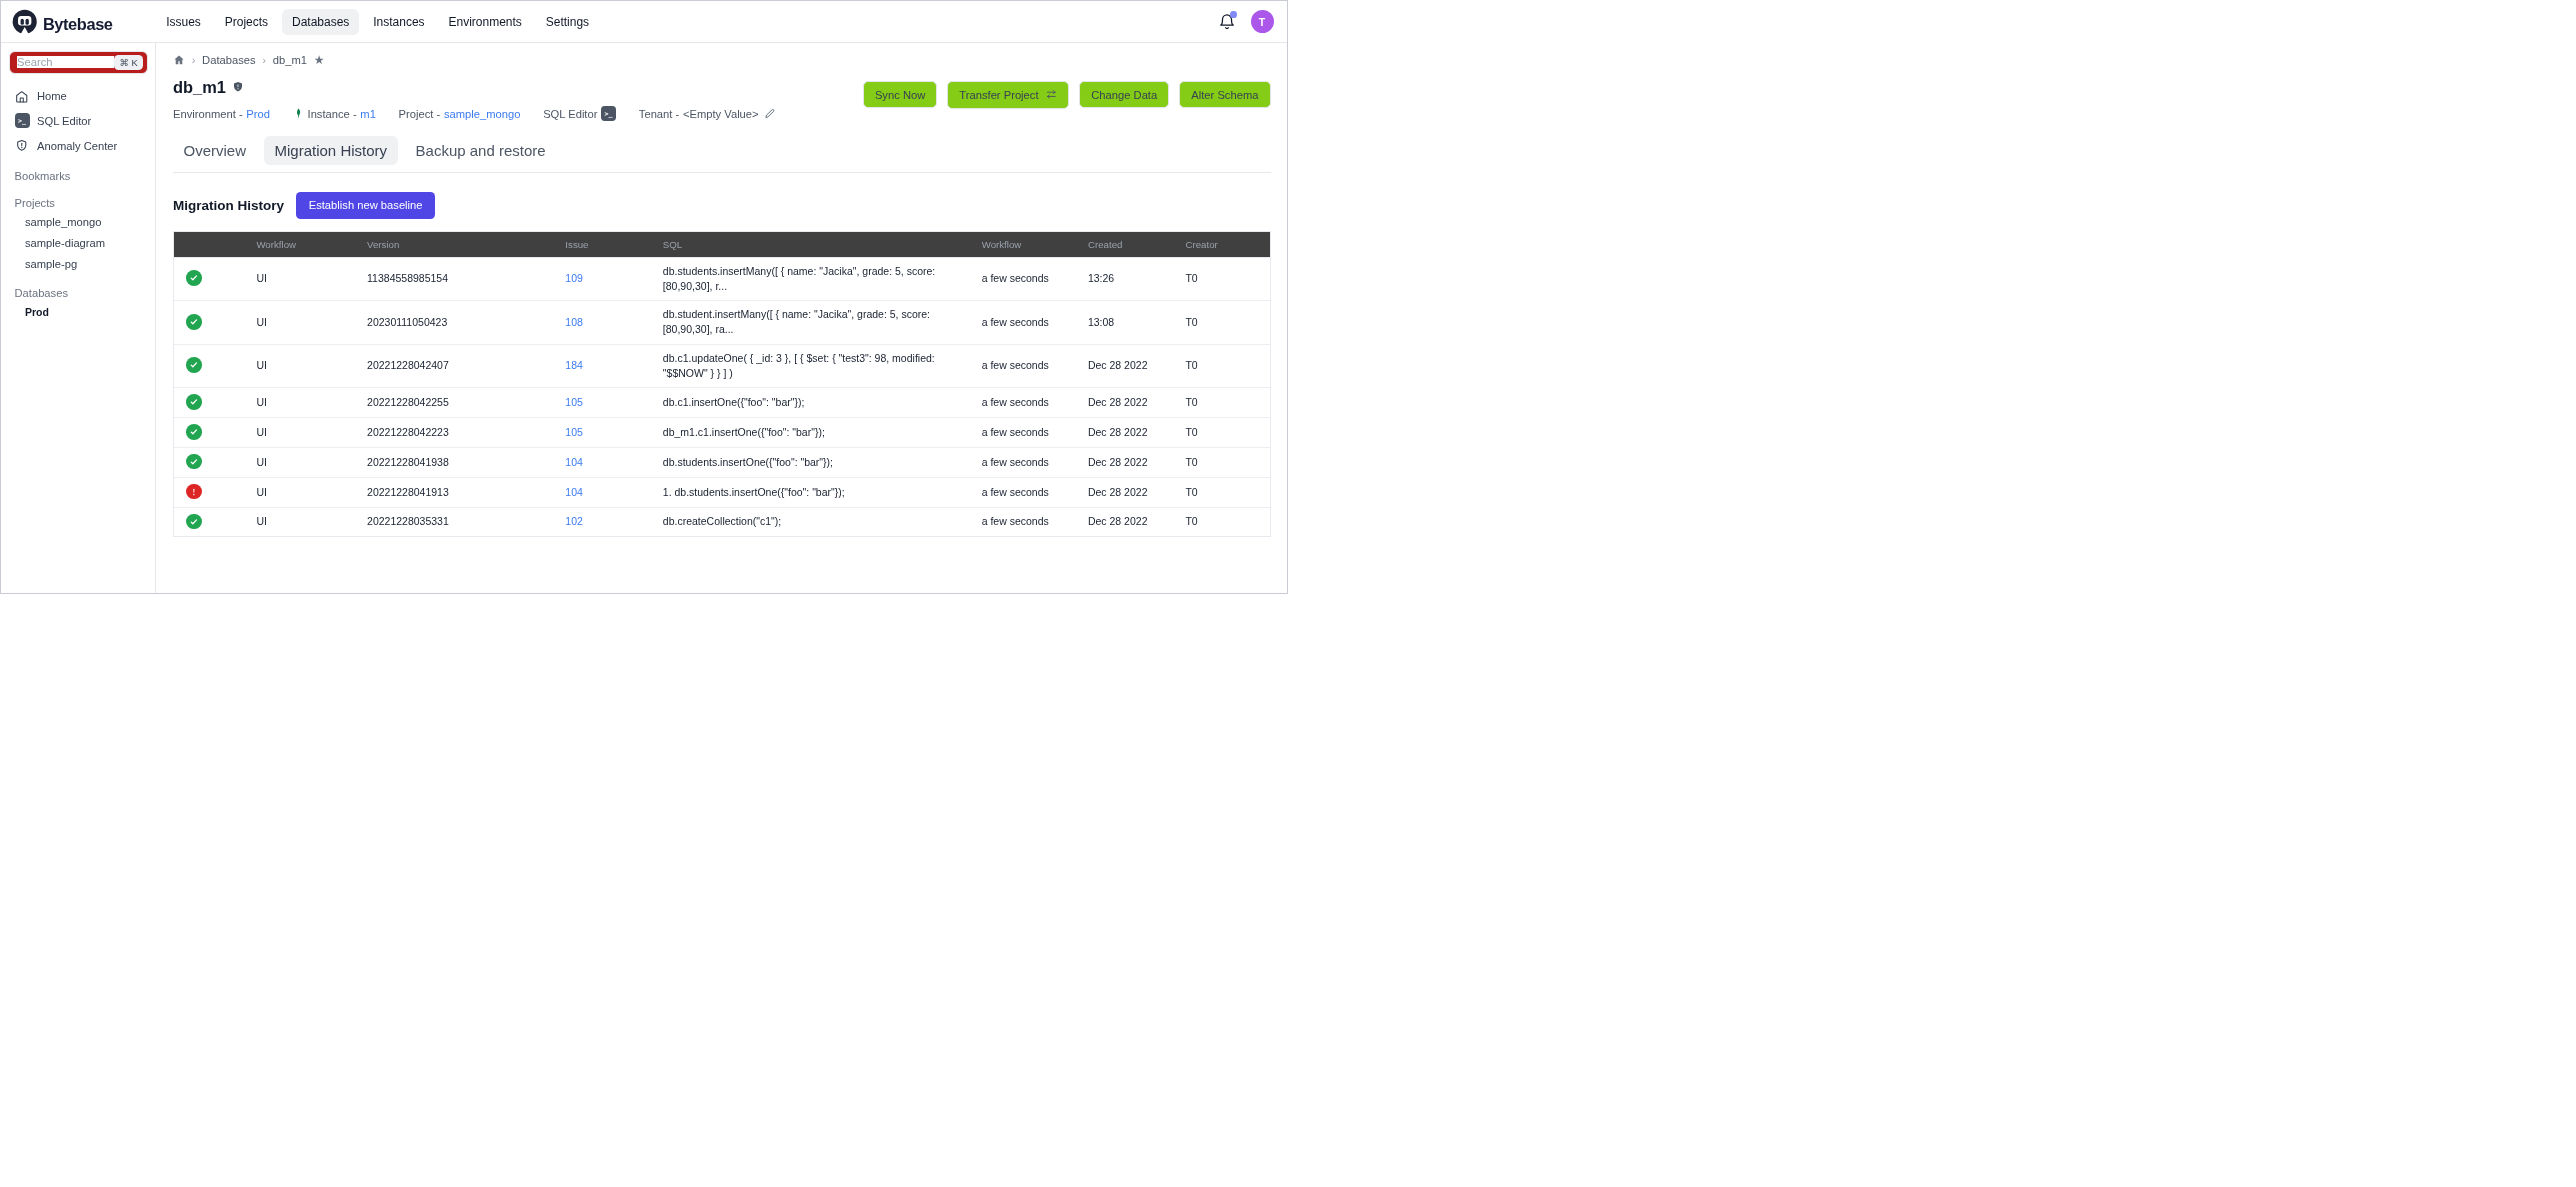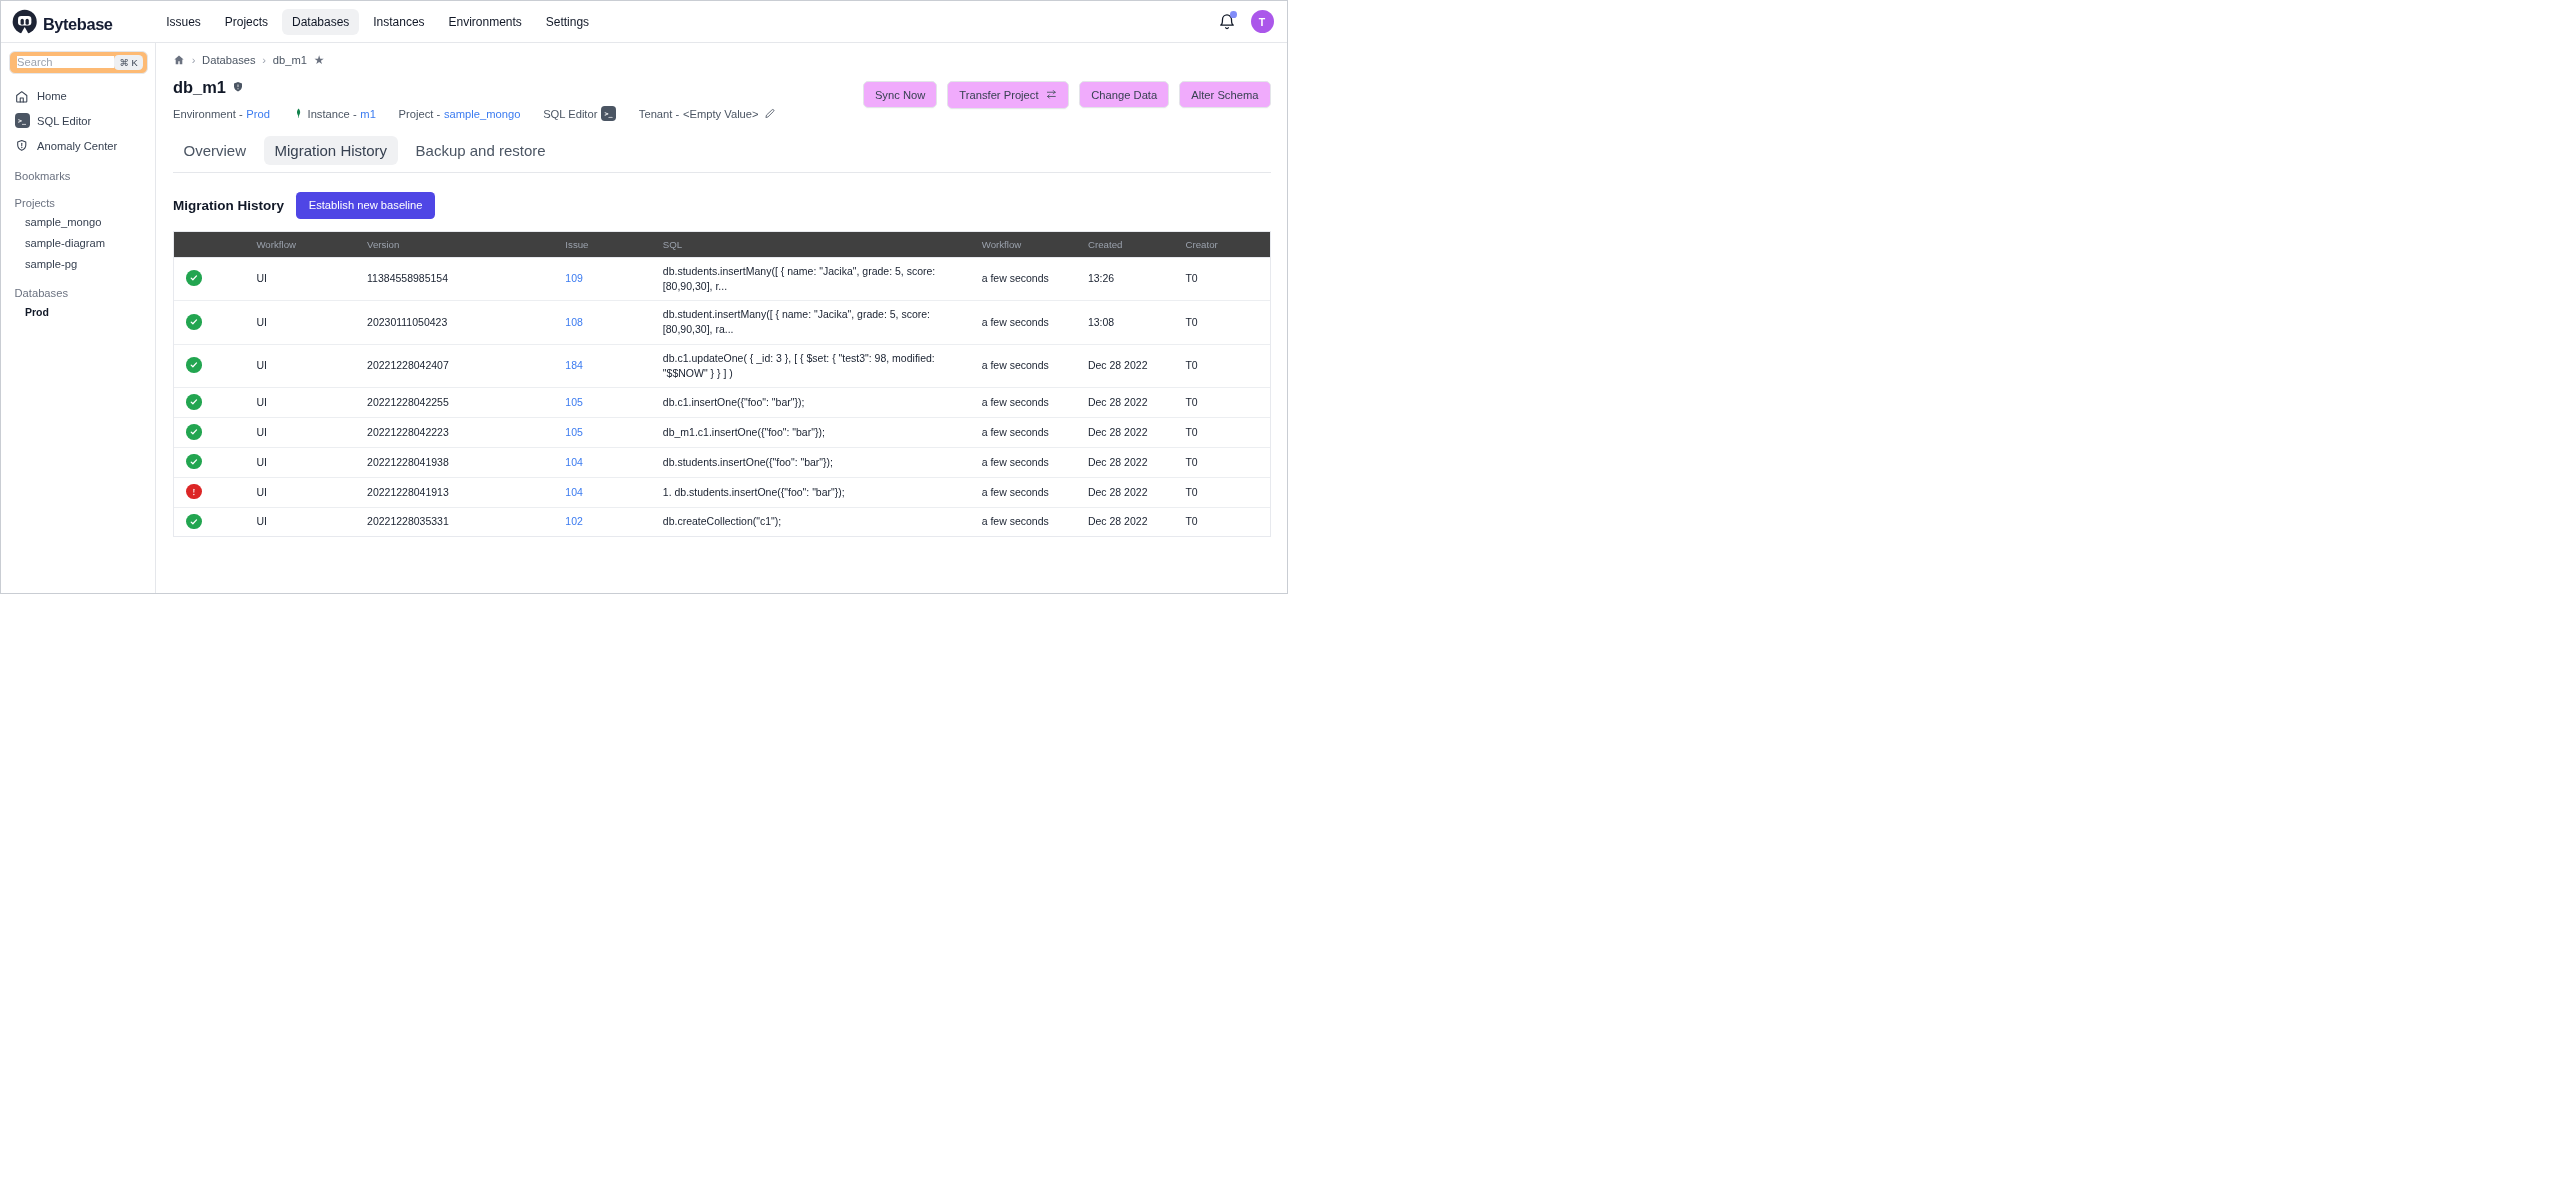--- a/index.html
+++ b/index.html
@@ -30,21 +30,21 @@
   .bell-dot { position:absolute; top:-1.5px; right:-1.5px; width:6.7px; height:6.7px; border-radius:50%; background:#818cf8; }
   .avatar {
     width:23px; height:23px; border-radius:50%; background:#ab57ea; color:#fff;
     display:flex; align-items:center; justify-content:center; font-size:10.5px; font-weight:700; cursor:pointer;
   }
   
   .app-body { display:flex; height:551px; }
   .sidebar { width:155px; flex:0 0 auto; border-right:0.7px solid #e5e7eb; padding:7.5px 7.5px 0 7.5px; }
   .search-box {
     display:flex; align-items:center; border:0.7px solid #e5e7eb; border-radius:6px;
-    padding:3px 3.7px 3px 7.5px; margin-bottom:10.5px; background:#fdba74;justify-content:center;
+    padding:3px 3.7px 3px 7.5px; margin-bottom:10.5px; background:#b91c1c;justify-content:center;
   }
   .search-box input {
     border:none; outline:none; flex:1; min-width:0; font-size:11.2px; color:#374151; font-family:inherit;
   }
   .search-box input::placeholder { color:#9ca3af; }
   .kbd-badge {
     background:#eef0f3; color:#374151; border-radius:4.5px; font-size:9.3px; padding:2.2px 5.2px; white-space:nowrap;
   }
   .side-item {
     display:flex; align-items:center; gap:7.5px; padding:5.2px 6px; border-radius:4.5px;
@@ -66,21 +66,21 @@
   .crumb-link { cursor:pointer; }
   .crumb-star { color:#6b7280; font-size:12px; cursor:pointer; line-height:1; }
   .title-row { display:flex; align-items:center; justify-content:space-between; margin-top:12px; }
   .page-title-wrap { display:flex; align-items:center; gap:6px; }
   .page-title { font-size:16.4px; font-weight:700; color:#111827; }
   .meta-row { display:flex; align-items:center; gap:16px; margin-top:9.7px; font-size:11.2px; color:#4b5563; flex-wrap:nowrap; }
   .meta-group { display:flex; align-items:center; gap:3.7px; margin-right:6.7px; white-space:nowrap; }
   a.link { color:#3b7bf0; text-decoration:none; cursor:pointer; }
   .actions { display:flex; align-items:center; gap:9.7px; align-self:flex-start; margin-top:3px; }
   .btn {
-    background:#f0abfc; border:0.7px solid #e3e5e9; border-radius:5.2px; padding:6.7px 11.2px;
+    background:#84cc16; border:0.7px solid #e3e5e9; border-radius:5.2px; padding:6.7px 11.2px;
     font-size:11.2px; color:#374151; cursor:pointer; display:flex; align-items:center; gap:6px;
     font-family:inherit; box-shadow:0 0.7px 0.7px rgba(0,0,0,0.02);
   }
   .tabs { display:flex; align-items:center; gap:7.5px; margin-top:15px; border-bottom:0.7px solid #e5e7eb; padding-bottom:6.7px; }
   .tab { font-size:15px; color:#4b5563; padding:6px 10.5px; border-radius:6px; cursor:pointer; background:transparent; border:none; font-family:inherit; }
   .tab.active { background:#f0f1f3; color:#374151; }
   .section-row { display:flex; align-items:center; gap:12px; margin-top:18.7px; }
   .section-title { font-size:13.5px; font-weight:700; color:#111827; }
   .btn-primary {
     background:#4f46e5; color:#fff; border:none; border-radius:4.5px; padding:7.5px 12.7px;

